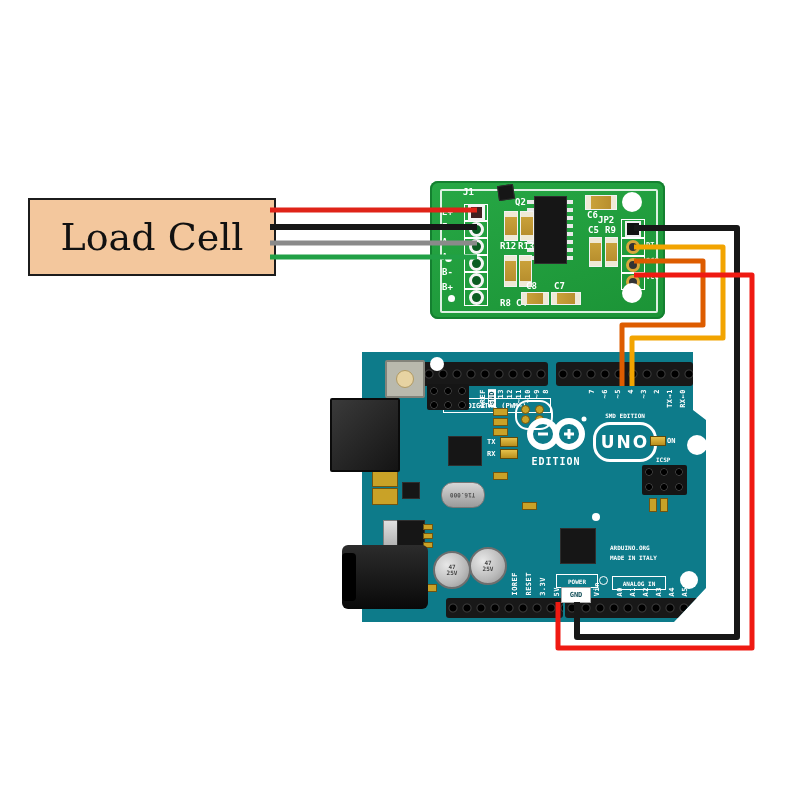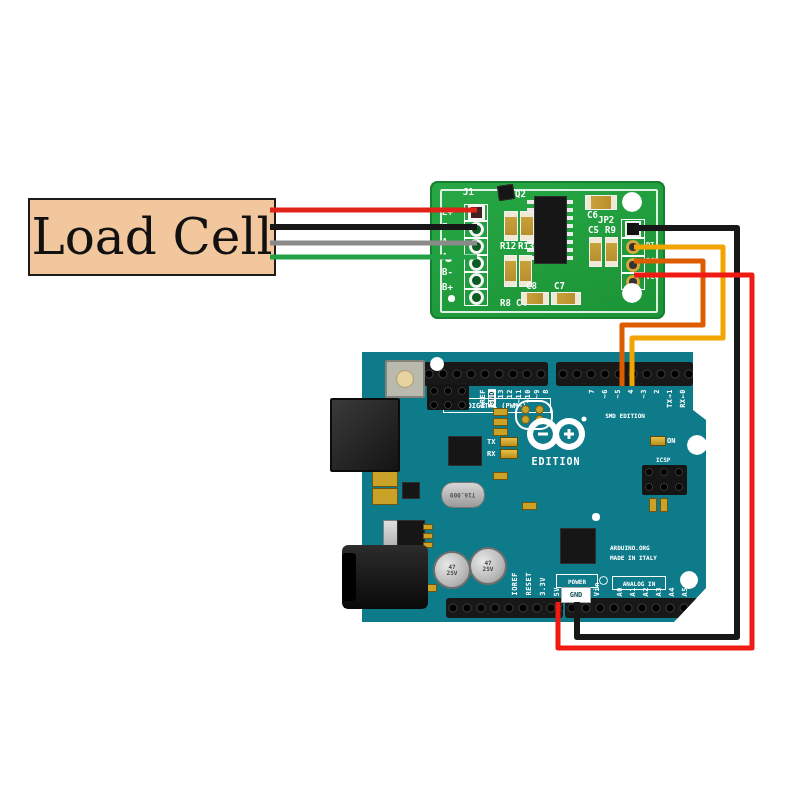--- a/index.html
+++ b/index.html
@@ -2,21 +2,21 @@
 <html><head>
 <meta charset="utf-8">
 <style>
   html,body{margin:0;padding:0}
   body{width:800px;height:800px;position:relative;background:#fff;overflow:hidden;
        font-family:"DejaVu Sans","Liberation Sans",sans-serif}
   .abs{position:absolute}
   
   .loadcell{left:28px;top:198px;width:244px;height:74px;background:#f3c79d;border:2px solid #1c1c1c;
             display:flex;align-items:center;justify-content:center}
-  .loadcell span{font-family:"DejaVu Serif","Liberation Serif",serif;font-size:50px;color:#111}
+  .loadcell span{font-family:"DejaVu Serif","Liberation Serif",serif;font-size:38px;color:#111}
   
   .hx{left:430px;top:181px;width:235px;height:138px;background:linear-gradient(160deg,#27a845,#1b9336);
       border-radius:8px;box-shadow:inset 0 0 0 2px #148030}
   .hxsilk{left:10px;top:8px;width:214px;height:120px;border:2px solid rgba(255,255,255,.85);border-radius:2px}
   .hxlbl{font:bold 9px "DejaVu Sans Mono","Liberation Mono",monospace;color:#fff;white-space:nowrap}
   .pincol{display:flex;flex-direction:column}
   .pincell{width:22px;height:15px;border:1px solid #fff;display:flex;align-items:center;justify-content:center}
   .rpin{width:9px;height:9px;border-radius:50%;border:3px solid #f5f5f5;background:#0a5c22}
   .gpin{width:8px;height:8px;border-radius:50%;border:3px solid #d8a83c;background:#333}
   .sqpin{width:11px;height:11px;border:3px solid #f5f5f5;background:#402020}
@@ -120,20 +120,23 @@
     <circle cx="18" cy="20" r="13" fill="none" stroke="#fff" stroke-width="6"></circle>
     <circle cx="44" cy="20" r="13" fill="none" stroke="#fff" stroke-width="6"></circle>
     <line x1="13" y1="20" x2="23" y2="20" stroke="#fff" stroke-width="3"></line>
     <line x1="39" y1="20" x2="49" y2="20" stroke="#fff" stroke-width="3"></line>
     <line x1="44" y1="15" x2="44" y2="25" stroke="#fff" stroke-width="3"></line>
     <circle cx="59" cy="5" r="2.5" fill="#fff"></circle>
   </svg>
   <div class="abs silk" style="left:163px;top:104px;width:62px;text-align:center;font-size:10px;letter-spacing:1px">EDITION</div>
 
   <div class="abs silk" style="left:234px;top:60px;width:58px;text-align:center;font-size:6px">SMD EDITION</div>
+  <div class="abs unobadge" style="left:231px;top:70px;width:58px;height:34px">
+    <span>UNO</span>
+  </div>
 
   <div class="abs led" style="left:288px;top:84px;width:14px;height:8px"></div>
   <span class="abs silk" style="left:305px;top:85px">ON</span>
 
   <span class="abs silk" style="left:294px;top:104px;font-size:6px">ICSP</span>
   <div class="abs icspstrip" style="left:280px;top:113px;width:45px;height:30px;background-size:15px 15px"></div>
 
   <div class="abs crystal" style="left:79px;top:130px;width:42px;height:24px">
     <span>T16.000</span>
   </div>
@@ -245,21 +248,21 @@
       <span class="hxlbl" style="height:15px;display:flex;align-items:center">E-</span>
       <span class="hxlbl" style="height:15px;display:flex;align-items:center">A-</span>
       <span class="hxlbl" style="height:15px;display:flex;align-items:center">A+</span>
       <span class="hxlbl" style="height:15px;display:flex;align-items:center">B-</span>
       <span class="hxlbl" style="height:15px;display:flex;align-items:center">B+</span>
     </div>
   <div class="abs hole" style="left:15px;top:74px;width:7px;height:7px"></div>
   <div class="abs hole" style="left:18px;top:114px;width:7px;height:7px"></div>
 
   <div class="abs chip" style="left:68px;top:4px;width:14px;height:13px;transform:rotate(-8deg)"></div>
-  <span class="abs hxlbl" style="left:85px;top:8px">Q2</span>
+  <span class="abs hxlbl" style="left:85px;top:16px">Q2</span>
 
   <span class="abs hxlbl" style="left:114px;top:17px">U7</span>
   <div class="abs" style="left:97px;top:15px;width:46px;height:66px">
     <div class="abs chippin" style="left:0;top:4px"></div>
       <div class="abs chippin" style="left:0;top:12px"></div>
     <div class="abs chippin" style="left:0;top:20px"></div>
       <div class="abs chippin" style="left:0;top:28px"></div>
     <div class="abs chippin" style="left:0;top:36px"></div>
       <div class="abs chippin" style="left:0;top:44px"></div>
     <div class="abs chippin" style="left:0;top:52px"></div>

